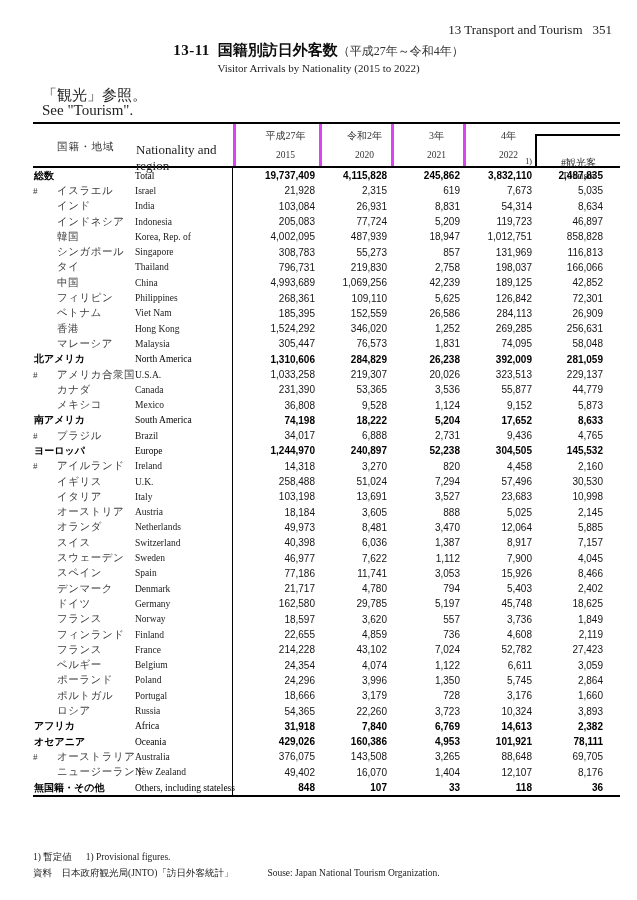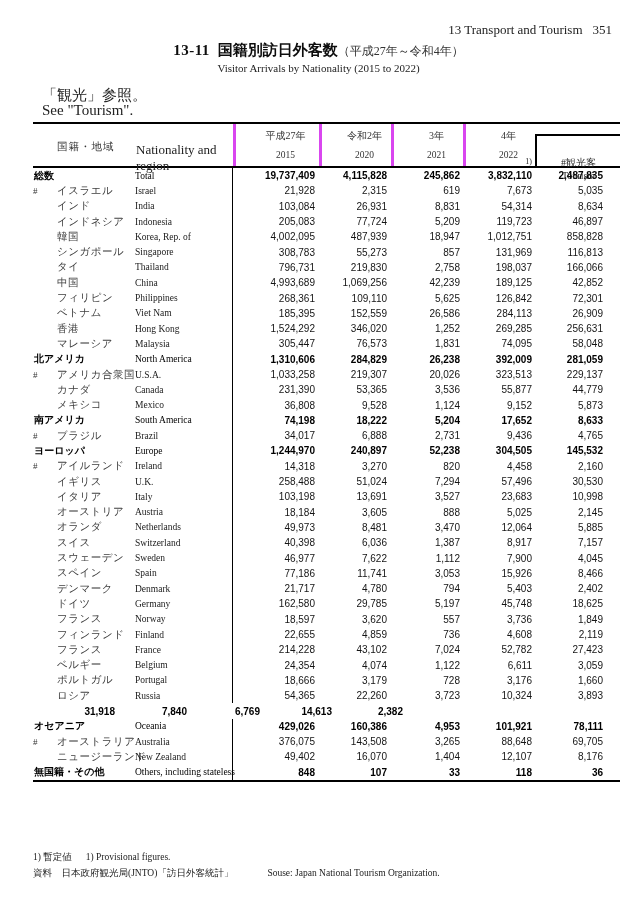--- a/index.html
+++ b/index.html
@@ -539,20 +539,32 @@
       <span class="jp">ベルギー</span>
       <span class="en">Belgium</span>
     </div>
     <div class="c-num n0">24,354</div>
     <div class="c-num n1">4,074</div>
     <div class="c-num n2">1,122</div>
     <div class="c-num n3">6,611</div>
     <div class="c-num n4">3,059</div>
   </div>
 
+  <div class="trow">
+    <div class="c-name">
+      <span class="hash"></span>
+      <span class="jp">ポーランド</span>
+      <span class="en">Poland</span>
+    </div>
+    <div class="c-num n0">24,296</div>
+    <div class="c-num n1">3,996</div>
+    <div class="c-num n2">1,350</div>
+    <div class="c-num n3">5,745</div>
+    <div class="c-num n4">2,864</div>
+  </div>
 
   <div class="trow">
     <div class="c-name">
       <span class="hash"></span>
       <span class="jp">ポルトガル</span>
       <span class="en">Portugal</span>
     </div>
     <div class="c-num n0">18,666</div>
     <div class="c-num n1">3,179</div>
     <div class="c-num n2">728</div>
@@ -567,20 +579,25 @@
       <span class="en">Russia</span>
     </div>
     <div class="c-num n0">54,365</div>
     <div class="c-num n1">22,260</div>
     <div class="c-num n2">3,723</div>
     <div class="c-num n3">10,324</div>
     <div class="c-num n4">3,893</div>
   </div>
 
   <div class="trow bold">
+    <div class="c-name">
+      <span class="hash"></span>
+      <span class="jp">アフリカ</span>
+      <span class="en">Africa</span>
+    </div>
     <div class="c-num n0">31,918</div>
     <div class="c-num n1">7,840</div>
     <div class="c-num n2">6,769</div>
     <div class="c-num n3">14,613</div>
     <div class="c-num n4">2,382</div>
   </div>
 
   <div class="trow bold">
     <div class="c-name">
       <span class="hash"></span>

